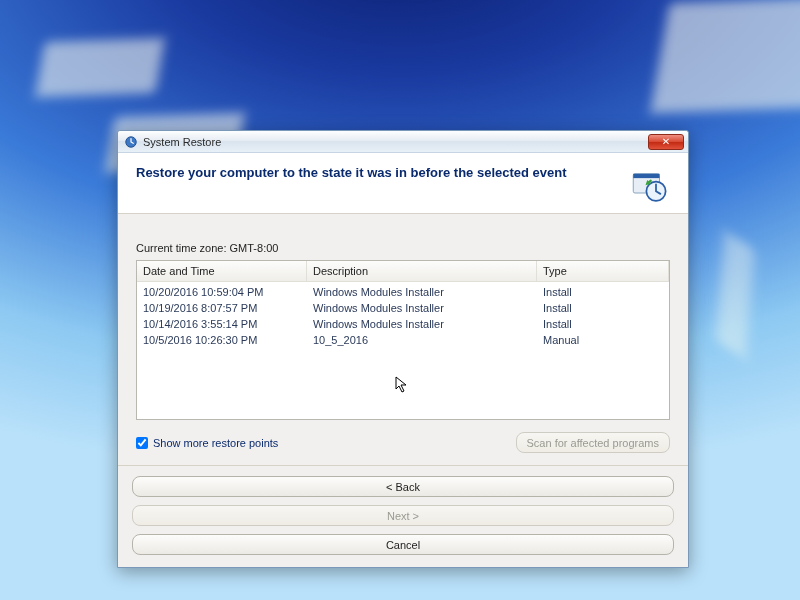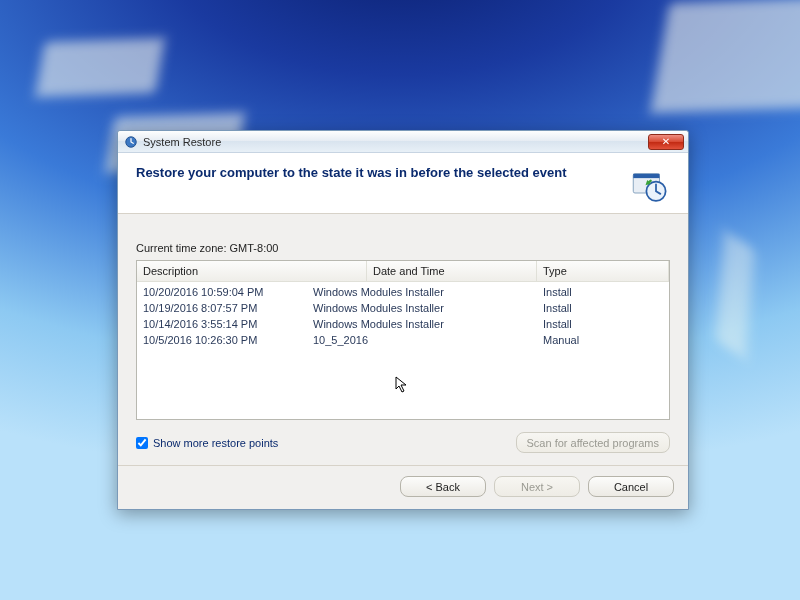--- a/index.html
+++ b/index.html
@@ -63,21 +63,21 @@
     min-width:86px; height:21px; padding:0 10px;
     background:linear-gradient(#fcfcfb,#eceae4);
     border:1px solid #b6b4aa; border-radius:8px;
     font-size:11px; color:#222; cursor:pointer;
     display:inline-flex; align-items:center; justify-content:center;
   }
   .btn.disabled { color:#9a9a92; border-color:#cfcdc3; background:linear-gradient(#f7f6f2,#eeece5); cursor:default;}
   .btn.wide { min-width:150px; }
   .footer {
     display:flex; justify-content:flex-end; gap:8px;
-    padding:10px 14px 12px 14px; background:#f1f0ee; border-top:1px solid #d7d2c8;
+    padding:10px 14px 12px 14px; background:#f1f0ee; border-top:1px solid #d7d2c8;flex-direction:column;
   }
 </style>
 </head>
 <body>
 
 <div class="glare1"></div>
 <div class="glare2"></div>
 <div class="glare3"></div>
 <div class="glare4"></div>
 
@@ -108,22 +108,22 @@
         <polygon points="22,17 20,23 26,21" fill="#3aa23a"></polygon>
       </svg>
     </div>
   </div>
 
   <div class="body">
     <div class="tz">Current time zone: GMT-8:00</div>
 
     <div class="list">
       <div class="list-header">
+        <div class="col dt">Date and Time</div>
         <div class="col desc">Description</div>
-        <div class="col dt">Date and Time</div>
         <div class="col type">Type</div>
       </div>
       <div class="list-rows">
         <div class="list-row">
           <div class="col dt">10/20/2016 10:59:04 PM</div>
           <div class="col desc">Windows Modules Installer</div>
           <div class="col type">Install</div>
         </div>
         <div class="list-row">
           <div class="col dt">10/19/2016 8:07:57 PM</div>

